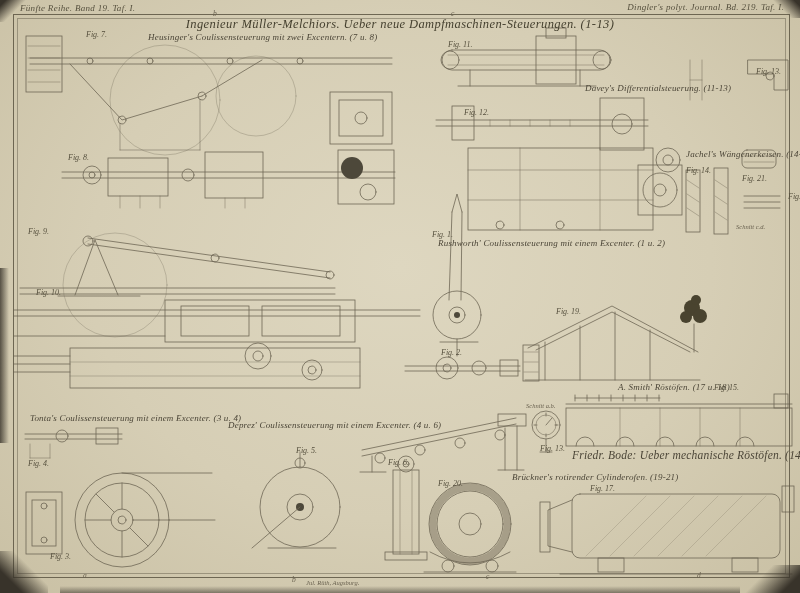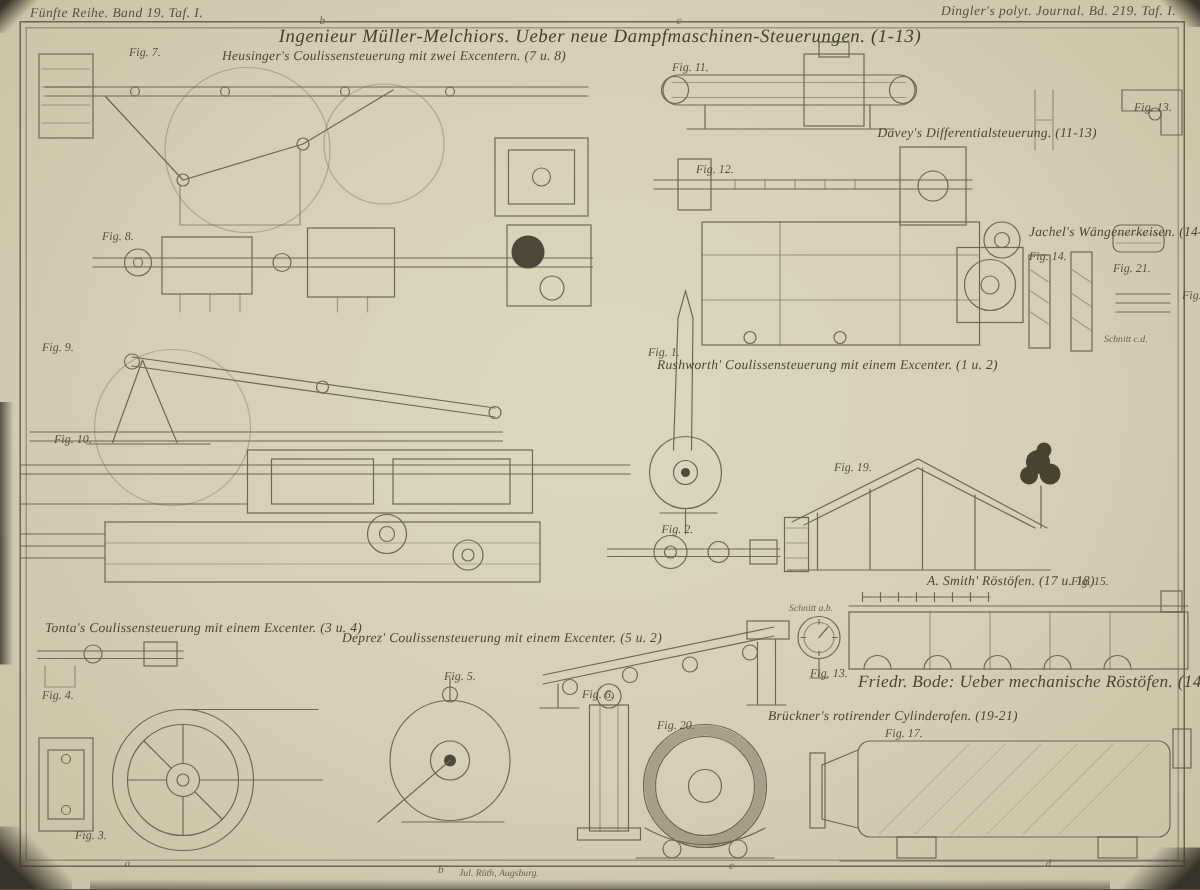--- a/index.html
+++ b/index.html
@@ -263,21 +263,21 @@
 
   <span class="txt hdr" style="left:20px;top:4px">Fünfte Reihe. Band 19. Taf. I.</span>
   <span class="txt hdr" style="right:16px;top:3px">Dingler's polyt. Journal. Bd. 219. Taf. I.</span>
 
   <span class="txt title">Ingenieur Müller-Melchiors. Ueber neue Dampfmaschinen-Steuerungen. (1-13)</span>
 
   <span class="txt cap" style="left:148px;top:33px">Heusinger's Coulissensteuerung mit zwei Excentern. (7 u. 8)</span>
   <span class="txt cap" style="left:585px;top:84px">Davey's Differentialsteuerung. (11-13)</span>
   <span class="txt cap" style="left:438px;top:239px">Rushworth' Coulissensteuerung mit einem Excenter. (1 u. 2)</span>
   <span class="txt cap" style="left:30px;top:414px">Tonta's Coulissensteuerung mit einem Excenter. (3 u. 4)</span>
-  <span class="txt cap" style="left:228px;top:421px">Deprez' Coulissensteuerung mit einem Excenter. (5 u. 2)</span>
+  <span class="txt cap" style="left:228px;top:421px">Deprez' Coulissensteuerung mit einem Excenter. (4 u. 6)</span>
   <span class="txt cap" style="left:686px;top:150px">Jachel's Wängenerkeisen. (14-16)</span>
   <span class="txt cap" style="left:618px;top:383px">A. Smith' Röstöfen. (17 u. 18)</span>
   <span class="txt cap big" style="left:572px;top:450px">Friedr. Bode: Ueber mechanische Röstöfen. (14-21)</span>
   <span class="txt cap" style="left:512px;top:473px">Brückner's rotirender Cylinderofen. (19-21)</span>
 
   <span class="txt fig" style="left:86px;top:31px">Fig. 7.</span>
   <span class="txt fig" style="left:68px;top:154px">Fig. 8.</span>
   <span class="txt fig" style="left:28px;top:228px">Fig. 9.</span>
   <span class="txt fig" style="left:36px;top:289px">Fig. 10.</span>
   <span class="txt fig" style="left:448px;top:41px">Fig. 11.</span>

